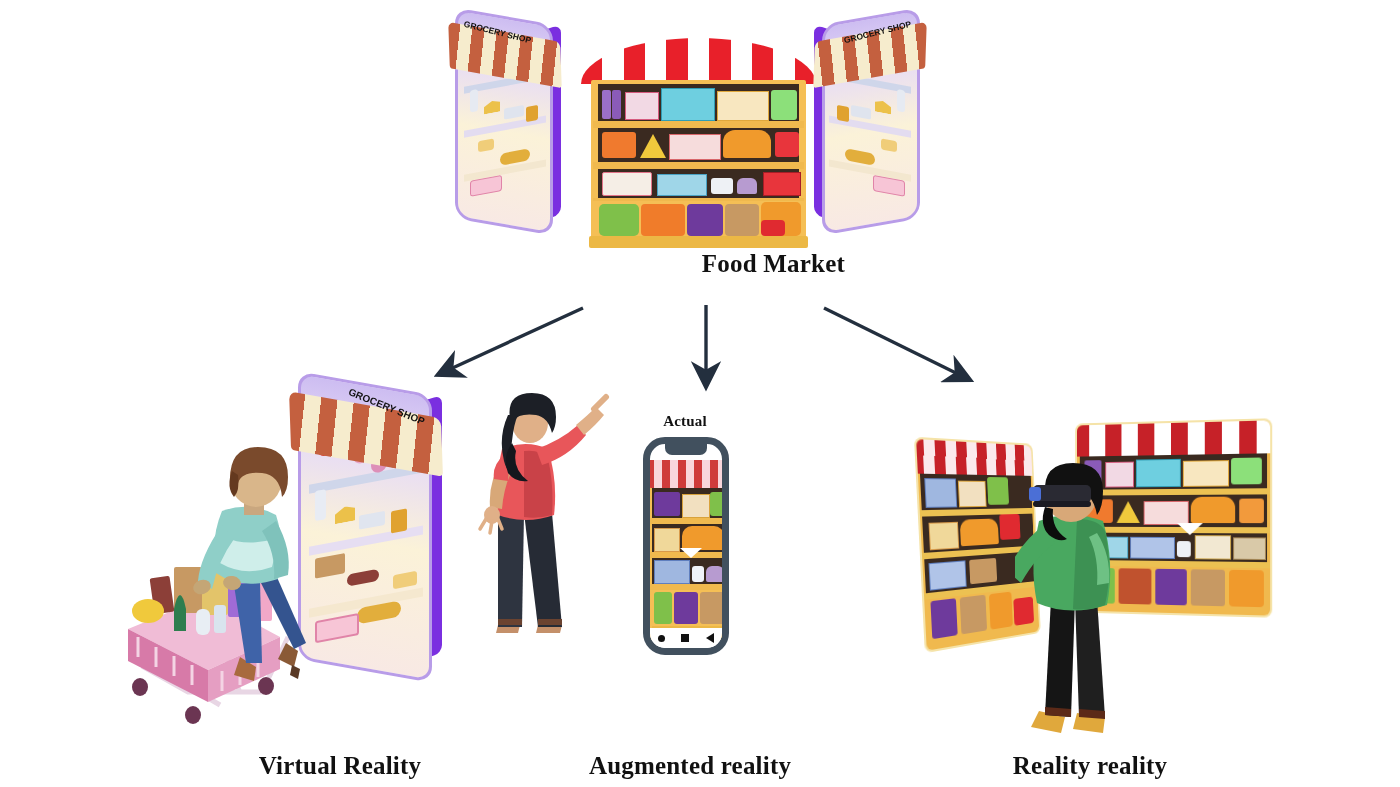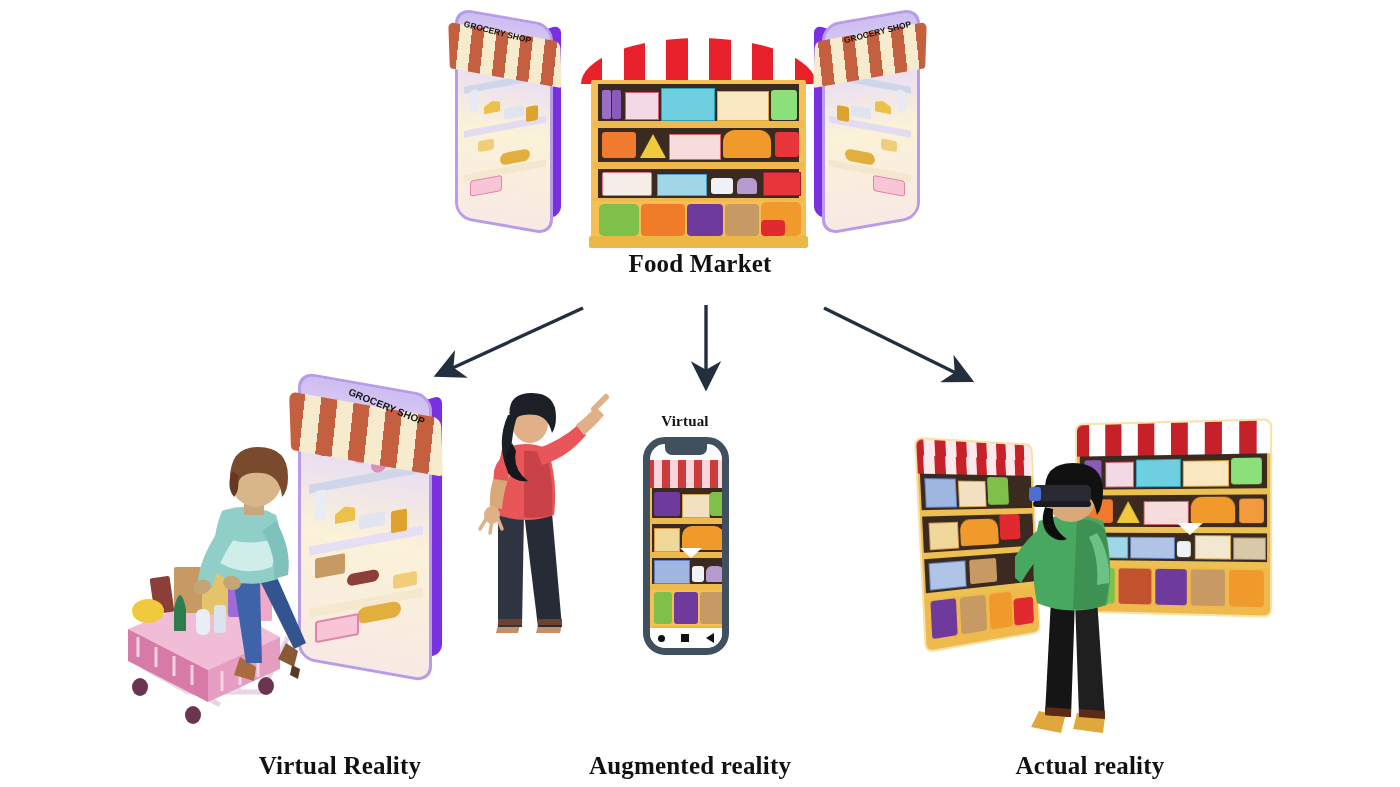--- a/index.html
+++ b/index.html
@@ -16,21 +16,21 @@
 
   
   .label{
     font-family:"Liberation Serif", serif;
     font-weight:bold;
     color:#111111;
     text-align:center;
     white-space:nowrap;
     letter-spacing:.2px;
   }
-  .label-main{font-size:25px;}
+  .label-main{font-size:25px;text-align:right;}
   .label-node{font-size:25px;}
   .label-small{font-size:15px;}
 
   
   .market{position:absolute;}
   .awning{
     position:absolute;left:0;top:0;width:100%;
     overflow:hidden;
     border-radius:50% 50% 0 0 / 100% 100% 0 0;
   }
@@ -328,21 +328,21 @@
       <path d="M68 56 q24 -8 42 -24 l8 10 q-18 22 -44 30 Z" fill="#e8565a"></path>
       <path d="M108 32 q12 -10 20 -18 l8 8 q-8 10 -20 20 Z" fill="#e0b088"></path>
       <path d="M126 16 q8 -8 12 -12" stroke="#e0b088" stroke-width="6" stroke-linecap="round" fill="none"></path>
 
       <ellipse cx="62" cy="30" rx="18" ry="20" fill="#e0b088"></ellipse>
       <path d="M42 26 q-4 -26 22 -26 q24 0 24 24 q0 10 -4 16 q-4 -16 -16 -18 q-18 -2 -22 6 Z" fill="#1c1f26"></path>
       <path d="M40 22 q-10 22 -4 46 q4 16 18 16 q-14 -14 -10 -36 q2 -18 6 -26 Z" fill="#1c1f26"></path>
       <path d="M44 50 q-10 14 -4 30 q8 10 20 8 q-16 -12 -12 -30 Z" fill="#14171d"></path>
     </svg>
 
-    <div class="label label-small abs" style="left:170px;top:28px;width:110px;">Virtual</div>
+    <div class="label label-small abs" style="left:170px;top:28px;width:110px;">Actual</div>
 
     <div class="flatphone" style="left:183px;top:52px;width:86px;height:218px;">
       <div class="notch"></div>
 
       <div class="abs" style="left:0;top:16px;width:100%;height:180px;background:#f5bf55;overflow:hidden;">
 
         <div class="abs" style="left:-4px;top:0;width:86px;height:28px;
              background:repeating-linear-gradient(90deg,#cf3b3b 0 8px,#f9d6dc 8px 16px);
              border-radius:0 0 6px 6px;"></div>
 
@@ -471,15 +471,15 @@
       <ellipse cx="56" cy="32" rx="26" ry="27" fill="#d8a878"></ellipse>
       <path d="M30 30 q-2 -30 28 -30 q30 0 30 28 q0 16 -6 24 q-4 -24 -24 -26 q-22 -2 -28 8 Z" fill="#111111"></path>
       <path d="M30 44 q-6 18 4 28 q10 8 18 4 q-16 -10 -14 -30 Z" fill="#0c0c0c"></path>
 
       <rect x="18" y="22" width="58" height="18" rx="5" fill="#2a2a33"></rect>
       <rect x="14" y="24" width="12" height="14" rx="3" fill="#4b6fd6"></rect>
       <rect x="18" y="38" width="58" height="6" rx="3" fill="#1a1a22"></rect>
     </svg>
   </div>
 
-  <div class="label label-node abs" style="left:940px;top:752px;width:300px;">Actual reality</div>
+  <div class="label label-node abs" style="left:940px;top:752px;width:300px;">Reality reality</div>
 
 </div>
 
 </body></html>

